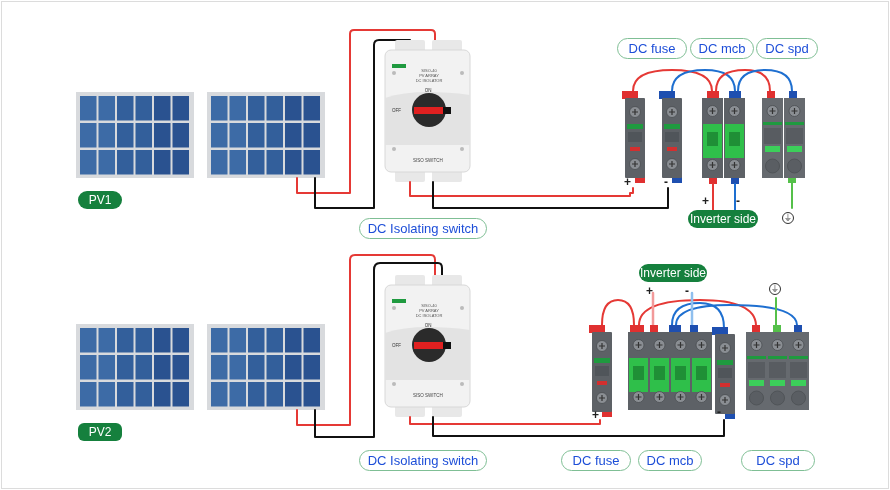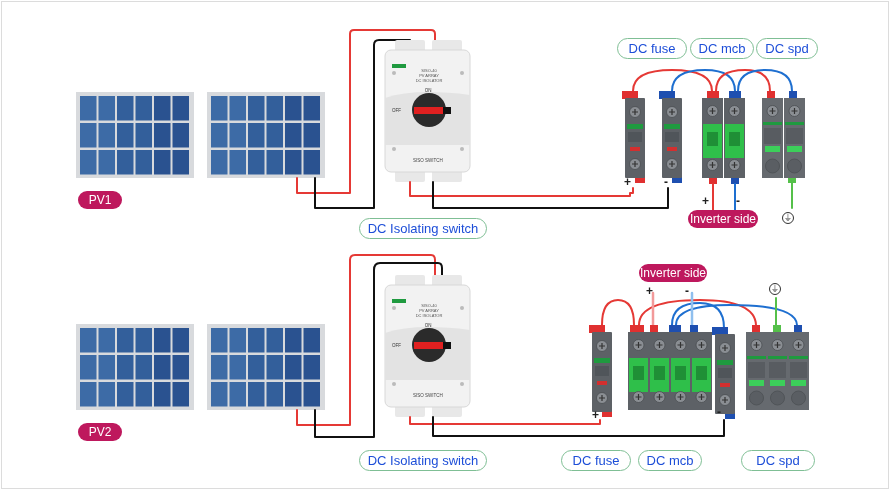--- a/index.html
+++ b/index.html
@@ -1,20 +1,20 @@
 <!DOCTYPE html>
 <html><head>
 <meta charset="utf-8">
 <style>
   html, body { margin: 0; padding: 0; background: #ffffff; }
   body { width: 890px; height: 490px; position: relative; overflow: hidden; font-family: "Liberation Sans", sans-serif; }
   .frame { position: absolute; left: 1px; top: 1px; width: 886px; height: 486px; border: 1px solid #dcdcdc; background: #fff; }
   svg { position: absolute; left: 0; top: 0; }
   .pill { position: absolute; border: 1.5px solid #7fbf95; border-radius: 12px; background: #fff; color: #1d4ed8; font-size: 13px; height: 19px; line-height: 19px; text-align: center; box-sizing: content-box; }
-  .gpill { position: absolute; background: #be185d; color: #fff; border-radius: 10px; font-size: 12px; height: 18px; line-height: 18px; text-align: center; }
+  .gpill { position: absolute; background: #15803d; color: #fff; border-radius: 10px; font-size: 12px; height: 18px; line-height: 18px; text-align: center; }
   .sign { position: absolute; font-size: 12px; font-weight: bold; color: #222; }
   .ground { position: absolute; width: 10px; height: 10px; border: 1px solid #333; border-radius: 50%; font-size: 9px; line-height: 10px; text-align: center; color: #333; }
 </style>
 </head>
 <body>
 
 <div class="frame"></div>
 
 <svg id="art" width="890" height="490" viewBox="0 0 890 490">
     <rect x="76" y="92" width="118" height="86" fill="#d8dadd"></rect>
@@ -293,21 +293,21 @@
 <div class="pill" style="left:617px;top:38px;width:68px;">DC fuse</div>
 <div class="pill" style="left:690px;top:38px;width:62px;">DC mcb</div>
 <div class="pill" style="left:756px;top:38px;width:60px;">DC spd</div>
 <div class="gpill" style="left:688px;top:210px;width:70px;">Inverter side</div>
 <div class="sign" style="left:624px;top:175px;">+</div>
 <div class="sign" style="left:664px;top:175px;">-</div>
 <div class="sign" style="left:702px;top:194px;">+</div>
 <div class="sign" style="left:736px;top:194px;">-</div>
 <div class="ground" style="left:782px;top:212px;">⏚</div>
 
-<div class="gpill" style="left:78px;top:423px;width:44px;">PV2</div>
+<div class="gpill" style="left:78px;top:423px;width:44px;border-radius:6px;">PV2</div>
 <div class="pill" style="left:359px;top:450px;width:126px;">DC Isolating switch</div>
 <div class="pill" style="left:561px;top:450px;width:68px;">DC fuse</div>
 <div class="pill" style="left:638px;top:450px;width:62px;">DC mcb</div>
 <div class="pill" style="left:741px;top:450px;width:72px;">DC spd</div>
 <div class="gpill" style="left:639px;top:264px;width:68px;">Inverter side</div>
 <div class="sign" style="left:646px;top:284px;">+</div>
 <div class="sign" style="left:685px;top:284px;">-</div>
 <div class="sign" style="left:592px;top:408px;">+</div>
 <div class="sign" style="left:717px;top:405px;">-</div>
 <div class="ground" style="left:769px;top:283px;">⏚</div>

